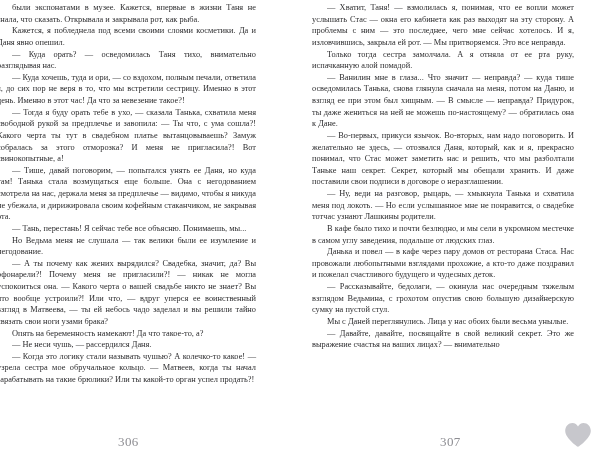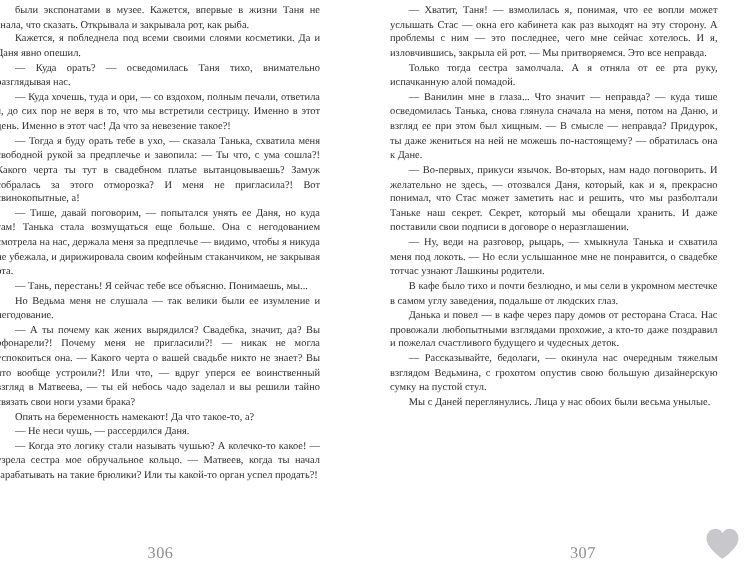--- a/index.html
+++ b/index.html
@@ -63,21 +63,21 @@
 
   .folio {
     position: absolute;
     bottom: 8px;
     font-size: 13px;
     color: #8d8d92;
     letter-spacing: 0.4px;
     font-family: "Liberation Serif", "DejaVu Serif", serif;
   }
   .folio.left-folio  { left: 118px; }
-  .folio.right-folio { left: 144px; text-align: right; }
+  .folio.right-folio { left: 128px; text-align: right; }
 
   .heart-mark {
     position: absolute;
     right: 8px;
     bottom: 10px;
     width: 28px;
     height: 26px;
     line-height: 0;
   }
   .heart-mark svg { display: block; }
@@ -110,20 +110,21 @@
       <div class="textblock" style="color: rgb(44, 44, 46);">
           <p>— Хватит, Таня! — взмолилась я, понимая, что ее вопли может услышать Стас — окна его кабинета как раз выходят на эту сторону. А проблемы с ним — это последнее, чего мне сейчас хотелось. И я, изловчившись, закрыла ей рот. — Мы притворяемся. Это все неправда.</p>
           <p>Только тогда сестра замолчала. А я отняла от ее рта руку, испачканную алой помадой.</p>
           <p>— Ванилин мне в глаза... Что значит — неправда? — куда тише осведомилась Танька, снова глянула сначала на меня, потом на Даню, и взгляд ее при этом был хищным. — В смысле — неправда? Придурок, ты даже жениться на ней не можешь по-настоящему? — обратилась она к Дане.</p>
           <p>— Во-первых, прикуси язычок. Во-вторых, нам надо поговорить. И желательно не здесь, — отозвался Даня, который, как и я, прекрасно понимал, что Стас может заметить нас и решить, что мы разболтали Таньке наш секрет. Секрет, который мы обещали хранить. И даже поставили свои подписи в договоре о неразглашении.</p>
           <p>— Ну, веди на разговор, рыцарь, — хмыкнула Танька и схватила меня под локоть. — Но если услышанное мне не понравится, о свадебке тотчас узнают Лашкины родители.</p>
           <p>В кафе было тихо и почти безлюдно, и мы сели в укромном местечке в самом углу заведения, подальше от людских глаз.</p>
           <p>Данька и повел — в кафе через пару домов от ресторана Стаса. Нас провожали любопытными взглядами прохожие, а кто-то даже поздравил и пожелал счастливого будущего и чудесных деток.</p>
           <p>— Рассказывайте, бедолаги, — окинула нас очередным тяжелым взглядом Ведьмина, с грохотом опустив свою большую дизайнерскую сумку на пустой стул.</p>
           <p>Мы с Даней переглянулись. Лица у нас обоих были весьма унылые.</p>
+          <p>— Давайте, давайте, посвящайте в свой великий секрет. Это же выражение счастья на ваших лицах? — внимательно</p>
         </div>
       <div class="folio right-folio">307</div>
     </div>
 
     <div class="heart-mark">
       <svg width="28" height="26" viewBox="0 0 28 26" aria-hidden="true">
         <path d="M14 25 C14 25 1.2 16.6 1.2 8.8 C1.2 4.2 4.6 1 8.4 1 C11 1 13.1 2.5 14 4.6 C14.9 2.5 17 1 19.6 1 C23.4 1 26.8 4.2 26.8 8.8 C26.8 16.6 14 25 14 25 Z" fill="#c7c7cc"></path>
       </svg>
     </div>
 

